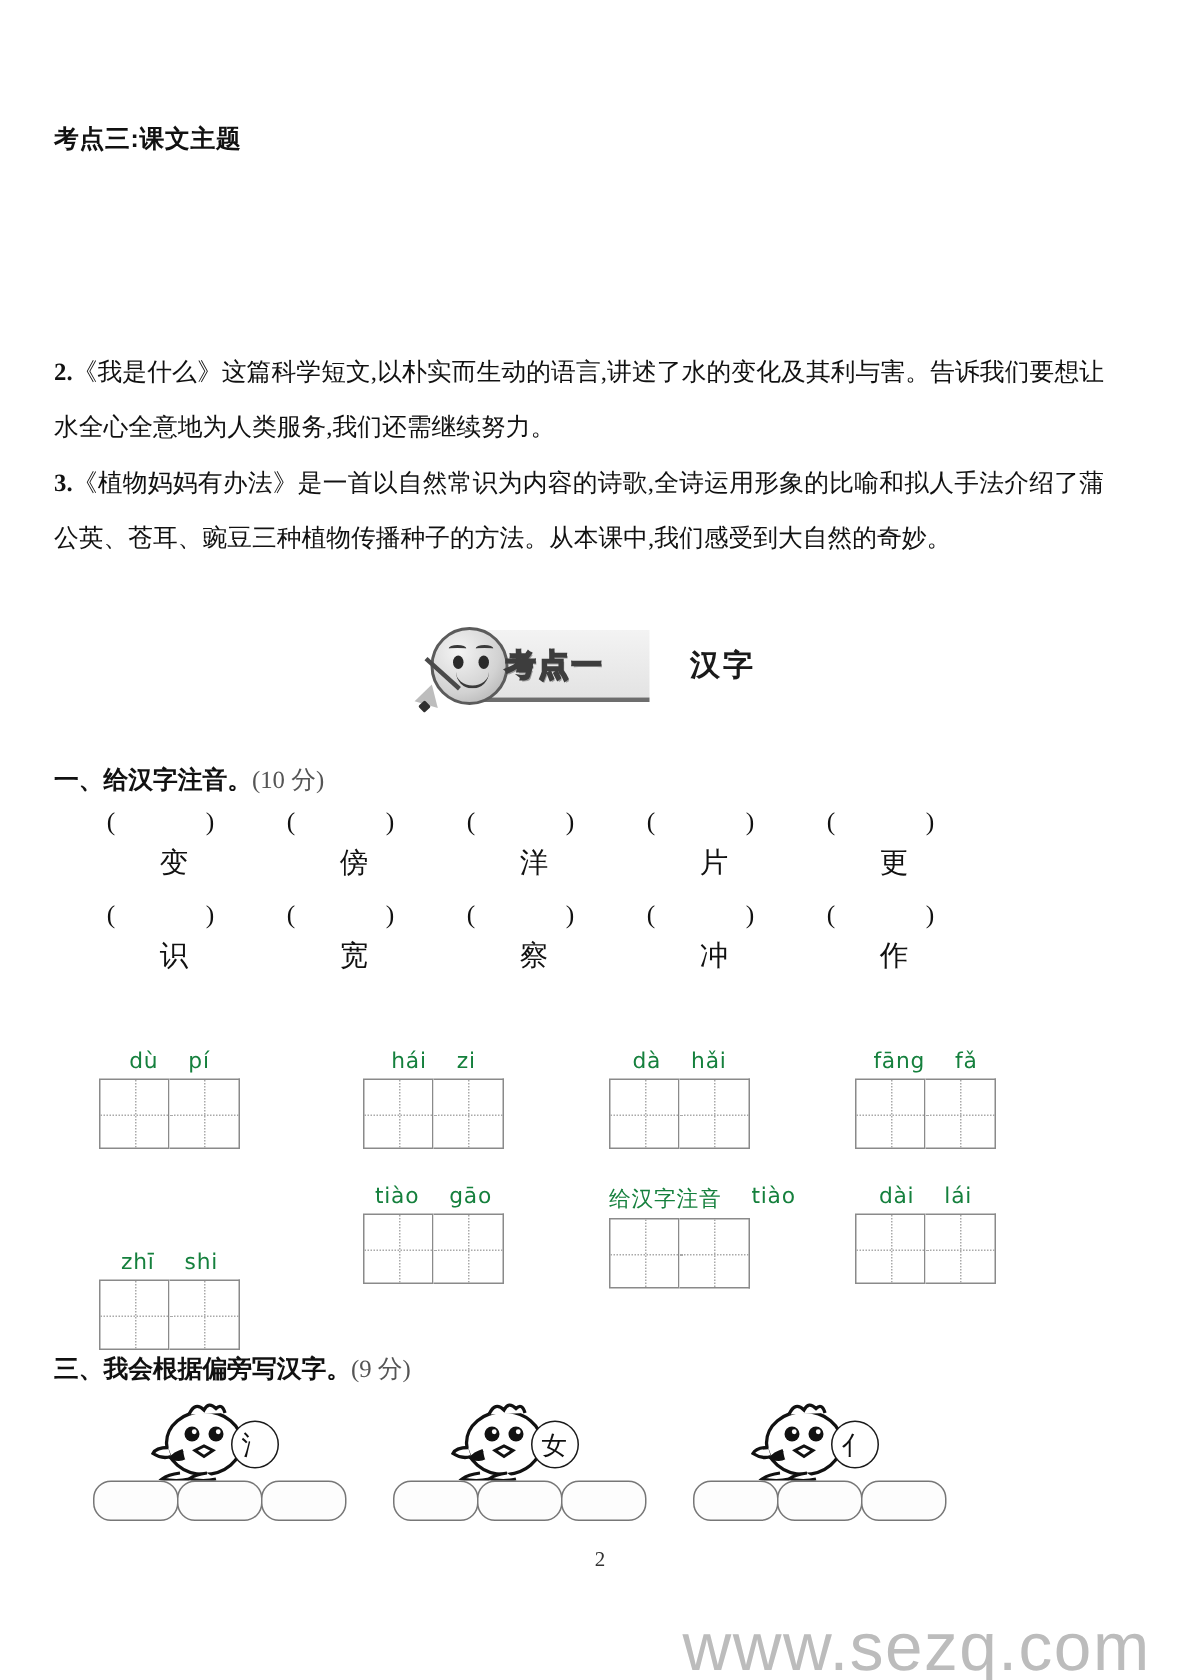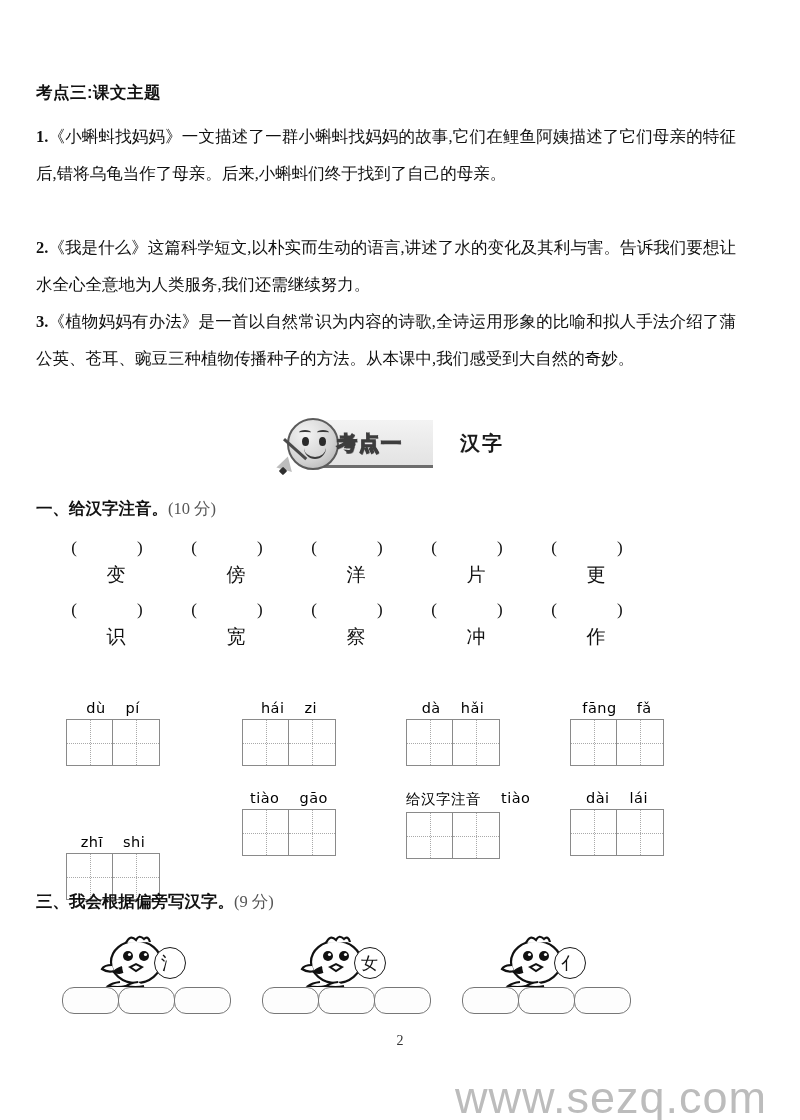--- a/index.html
+++ b/index.html
@@ -105,42 +105,42 @@
     position: absolute; left: 185px; top: 12px;
     font-family: "Liberation Sans", "DejaVu Sans", sans-serif;
     font-size: 20px; font-weight: bold; letter-spacing: 2px;
     color: #1a1a1a;
   }
 
   
   .sec-head {
     position: absolute; left: 36px;
     font-family: "Liberation Sans", "DejaVu Sans", sans-serif;
-    font-weight: bold; font-size: 16.5px;
+    font-weight: bold; font-size: 16.5px; margin-top: 11px;
   }
   .sec-head .score {
     font-family: "Liberation Serif", serif;
     font-weight: normal; color: #555;
   }
 
   
   .ex1row { position: absolute; left: 36px; width: 700px; }
   .ex1row .cell {
     position: absolute; width: 120px; text-align: center;
     font-size: 17px;
   }
   .ex1row .paren { letter-spacing: 28px; padding-left: 10px; }
   .ex1row .hanzi { font-size: 19px; margin-top: 4px; display:block; }
 
   
   .tz-group { position: absolute; }
   .tz-py {
     display: flex; justify-content: center; gap: 20px;
     font-family: "DejaVu Sans", sans-serif;
-    font-size: 14.5px; color: #000000; margin-bottom: 3px;
+    font-size: 14.5px; color: #15803d; margin-bottom: 3px;
     letter-spacing: .5px;
   }
   .tz-boxes { display: flex; }
   .tz {
     width: 47px; height: 47px;
     border: 1.3px solid #8a8a8a;
     position: relative;
     background: #fff;
   }
   .tz + .tz { border-left: none; }
@@ -184,23 +184,20 @@
     font-size: 45px; color: #bcbcbc; letter-spacing: 1px; margin-top: 16px;
   }
 </style>
 </head>
 <body>
 
 <div class="page">
 
   <div class="kaodian-head">考点三:课文主题</div>
 
-  <div class="para" style="top:118px;">
-    <p><span class="num">1.</span><span>《小蝌蚪找妈妈》一文描述了一群小蝌蚪找妈妈的故事,它们在鲤鱼阿姨描述了它们母亲的特征后,错将乌龟当作了母亲。后来,小蝌蚪们终于找到了自己的母亲。</span></p>
-  </div>
 
   <div class="para" style="top:229px;">
     <p><span class="num">2.</span><span>《我是什么》这篇科学短文,以朴实而生动的语言,讲述了水的变化及其利与害。告诉我们要想让水全心全意地为人类服务,我们还需继续努力。</span></p>
   </div>
 
   <div class="para" style="top:303px;">
     <p><span class="num">3.</span><span>《植物妈妈有办法》是一首以自然常识为内容的诗歌,全诗运用形象的比喻和拟人手法介绍了蒲公英、苍耳、豌豆三种植物传播种子的方法。从本课中,我们感受到大自然的奇妙。</span></p>
   </div>
 
   <div class="badge-wrap">

